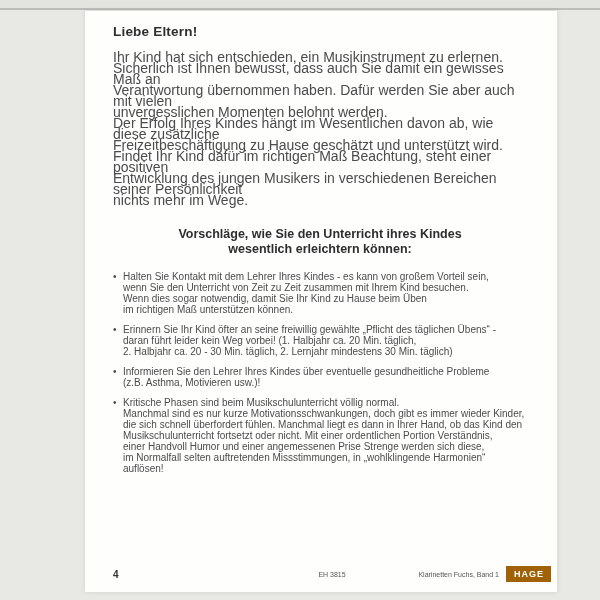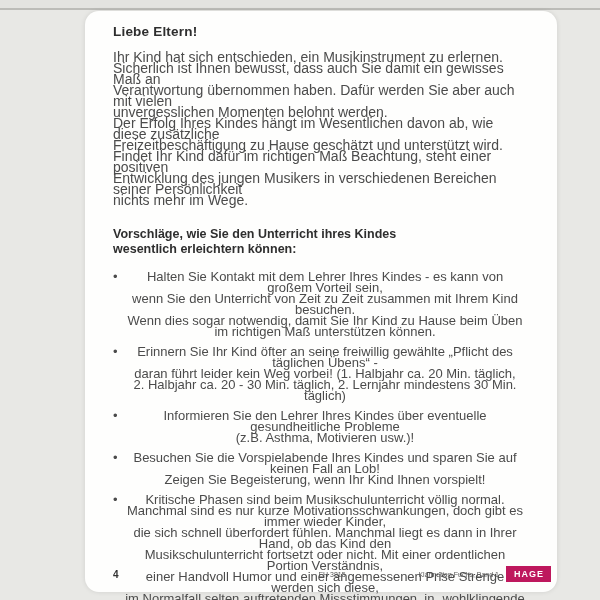--- a/index.html
+++ b/index.html
@@ -24,21 +24,20 @@
     border-bottom: 2px solid #bcbcb8;
   }
   .page {
     position: absolute;
     left: 85px;
     top: 11px;
     width: 472px;
     height: 581px;
     background: #fefefd;
     box-shadow: 0 0 5px rgba(0,0,0,0.10);
-    border-radius: 14px;
   }
   .content {
     padding: 13px 30px 0 28px;
   }
   .title {
     font-size: 13.5px;
     font-weight: bold;
     color: #2e2e2e;
     margin: 0 0 13px 0;
     letter-spacing: 0.2px;
@@ -50,35 +49,35 @@
     white-space: pre-line;
     margin: 0 0 12px 0;
   }
   .suggestions-heading {
     font-size: 12.5px;
     font-weight: bold;
     color: #2e2e2e;
     line-height: 15px;
     white-space: pre-line;
     margin: 21px 0 14px 0;
+    text-align: center;
   }
   ul.bullets {
     margin: 0;
     padding: 0;
     list-style: none;
   }
   ul.bullets li {
     position: relative;
     padding-left: 10px;
-    font-size: 13px;
+    font-size: 10px;
     line-height: 11px;
     color: #4b4b4b;
     white-space: pre-line;
     margin: 0 0 9px 0;
-    text-align: center;
   }
   ul.bullets li::before {
     content: "\2022";
     position: absolute;
     left: 0;
     top: 0;
     color: #4b4b4b;
   }
   .footer {
     position: absolute;
@@ -101,21 +100,21 @@
     font-size: 7px;
     color: #555555;
   }
   .book-title {
     margin-left: auto;
     font-size: 7px;
     color: #555555;
     margin-right: 7px;
   }
   .publisher-logo {
-    background: #be185d;
+    background: #a16207;
     color: #ffffff;
     font-size: 9px;
     font-weight: bold;
     letter-spacing: 1px;
     padding: 3px 7px 3px 8px;
     line-height: 10px;
   }
 </style>
 </head>
 <body>
@@ -145,22 +144,20 @@
       <ul class="bullets">
         <li>Halten Sie Kontakt mit dem Lehrer Ihres Kindes - es kann von großem Vorteil sein,
 wenn Sie den Unterricht von Zeit zu Zeit zusammen mit Ihrem Kind besuchen.
 Wenn dies sogar notwendig, damit Sie Ihr Kind zu Hause beim Üben
 im richtigen Maß unterstützen können.</li>
         <li>Erinnern Sie Ihr Kind öfter an seine freiwillig gewählte „Pflicht des täglichen Übens“ -
 daran führt leider kein Weg vorbei! (1. Halbjahr ca. 20 Min. täglich,
 2. Halbjahr ca. 20 - 30 Min. täglich, 2. Lernjahr mindestens 30 Min. täglich)</li>
         <li>Informieren Sie den Lehrer Ihres Kindes über eventuelle gesundheitliche Probleme
 (z.B. Asthma, Motivieren usw.)!</li>
-        <li>Besuchen Sie die Vorspielabende Ihres Kindes und sparen Sie auf keinen Fall an Lob!
-Zeigen Sie Begeisterung, wenn Ihr Kind Ihnen vorspielt!</li>
         <li>Kritische Phasen sind beim Musikschulunterricht völlig normal.
 Manchmal sind es nur kurze Motivationsschwankungen, doch gibt es immer wieder Kinder,
 die sich schnell überfordert fühlen. Manchmal liegt es dann in Ihrer Hand, ob das Kind den
 Musikschulunterricht fortsetzt oder nicht. Mit einer ordentlichen Portion Verständnis,
 einer Handvoll Humor und einer angemessenen Prise Strenge werden sich diese,
 im Normalfall selten auftretenden Missstimmungen, in „wohlklingende Harmonien“ auflösen!</li>
       </ul>
 
     </div>
 

